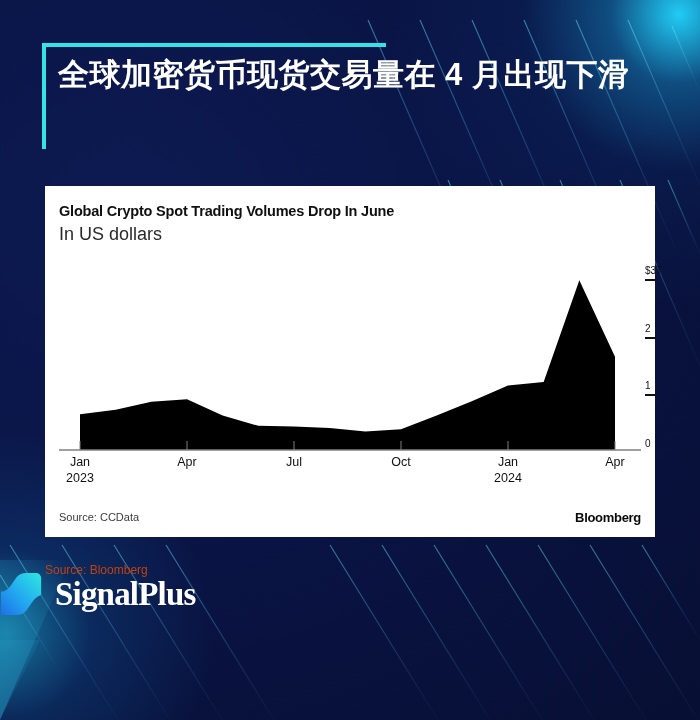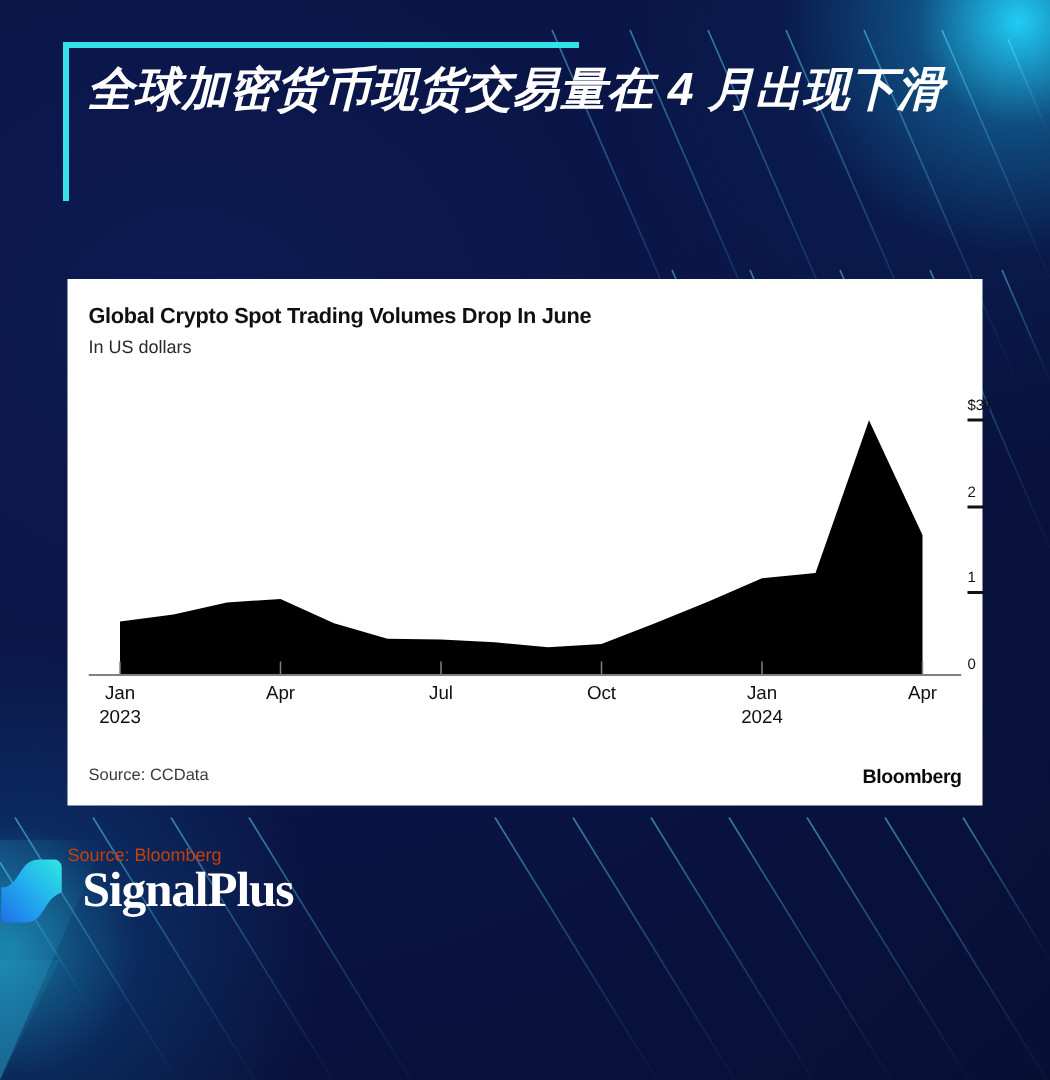--- a/index.html
+++ b/index.html
@@ -18,21 +18,21 @@
     background:
       radial-gradient(circle at 97% 2%, rgba(34,214,255,0.95) 0%, rgba(24,150,210,0.45) 7%, rgba(12,60,130,0.18) 16%, rgba(8,16,56,0) 30%),
       radial-gradient(circle at 1% 88%, rgba(30,190,230,0.55) 0%, rgba(18,110,180,0.25) 9%, rgba(8,16,56,0) 22%),
       radial-gradient(ellipse at 18% 30%, #0d1b53 0%, #0a1445 45%, #070f33 100%),
       linear-gradient(160deg,#0b1550 0%,#091238 55%,#060d2c 100%);
   }
   .bg-lines{ position:absolute; inset:0; }
 
   
   #headline-block{
-    position:absolute; left:42px; top:28px; width:620px;font-style:italic;
+    position:absolute; left:42px; top:43px; width:620px;
   }
   .accent-h{
     position:absolute; left:0; top:0; width:344px; height:4px;
     background:#34e3e8;
   }
   .accent-v{
     position:absolute; left:0; top:0; width:4px; height:106px;
     background:#34e3e8;
   }
   .headline-text{
@@ -51,21 +51,21 @@
     width:610px; height:351px;
     background:#ffffff;
   }
   .chart-title{
     position:absolute; left:14px; top:17px;
     font-size:14.5px; font-weight:bold; color:#101010;
     letter-spacing:-0.2px;
   }
   .chart-subtitle{
     position:absolute; left:14px; top:38px;
-    font-size:12px; color:#2a2a2a; font-weight:normal;
+    font-size:18px; color:#2a2a2a; font-weight:normal;
   }
 
   
   #plot-area{
     position:absolute; left:14px; top:70px;
     width:582px; height:195px;
   }
   #plot-svg{ position:absolute; left:0; top:0; }
 
   

